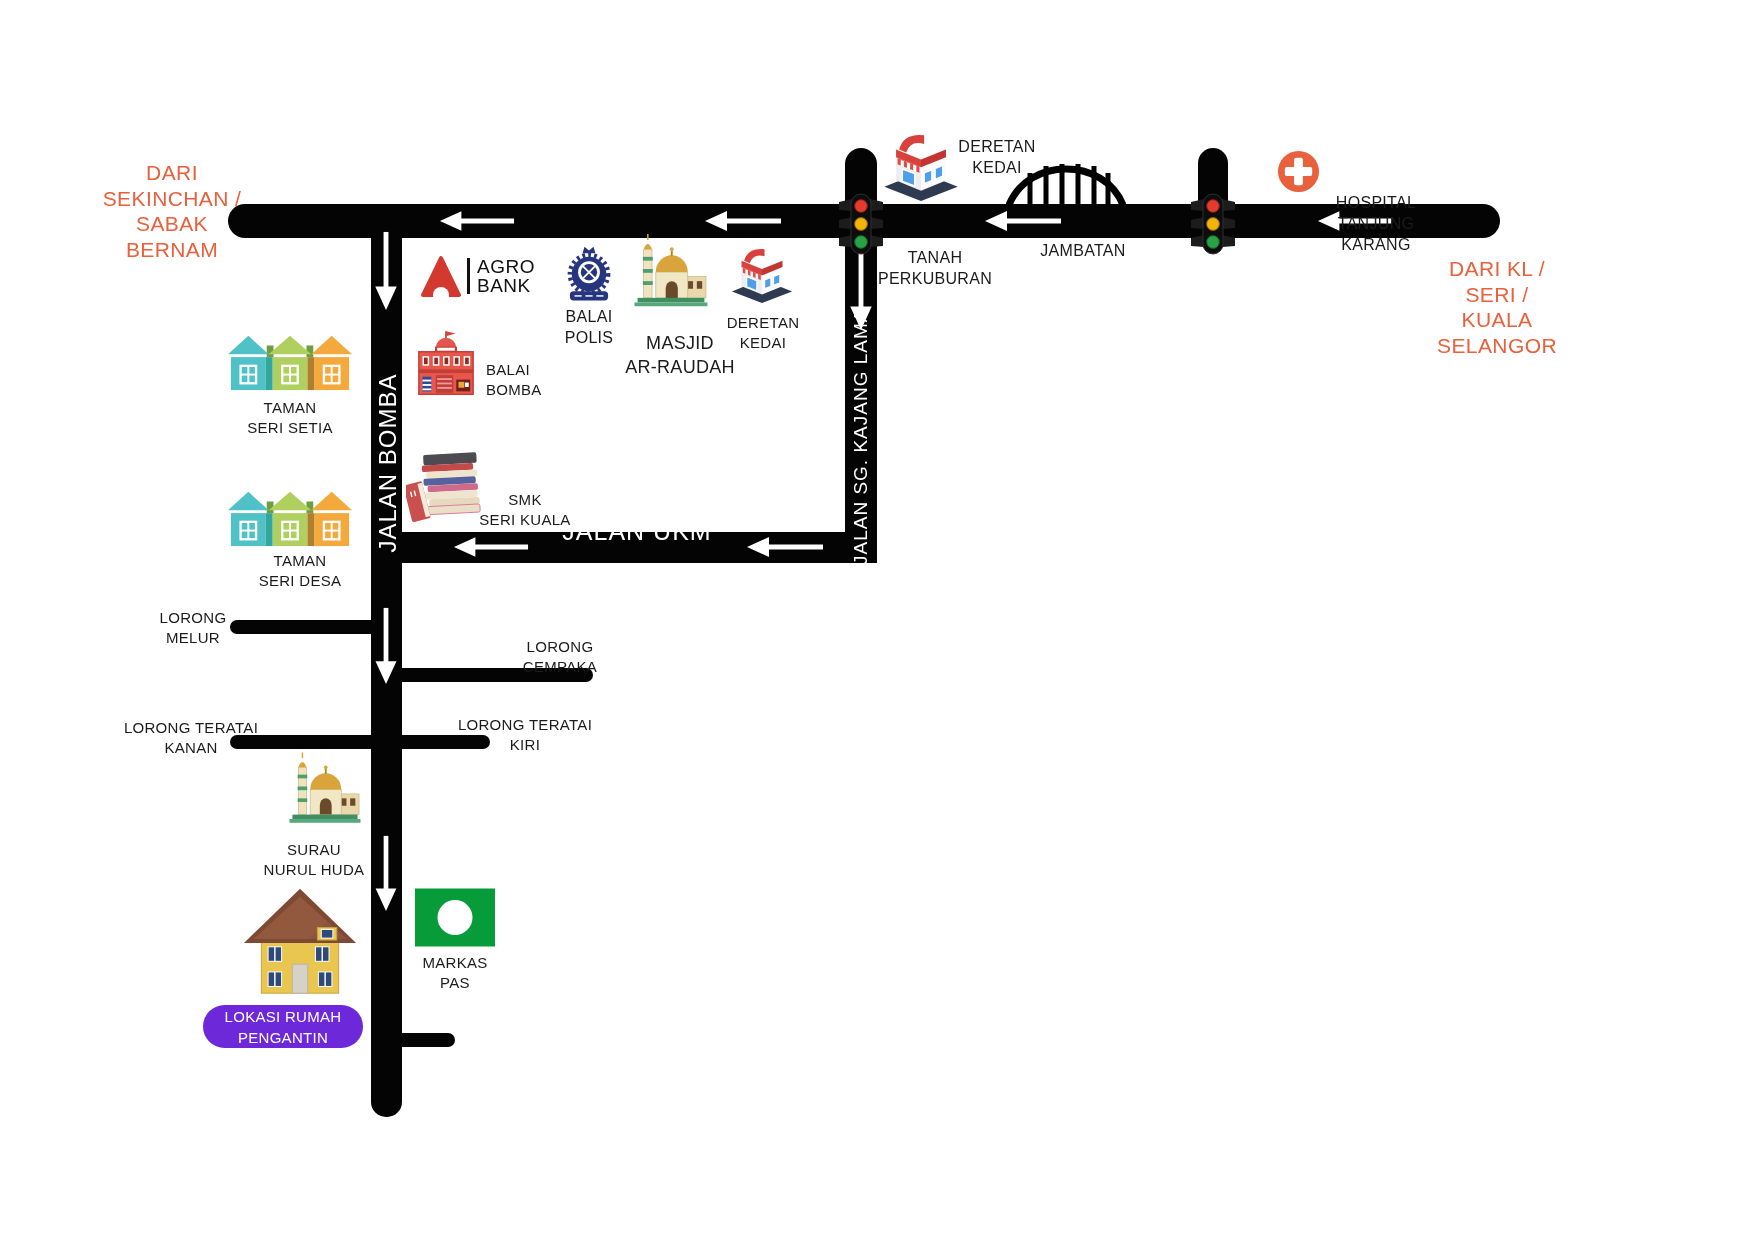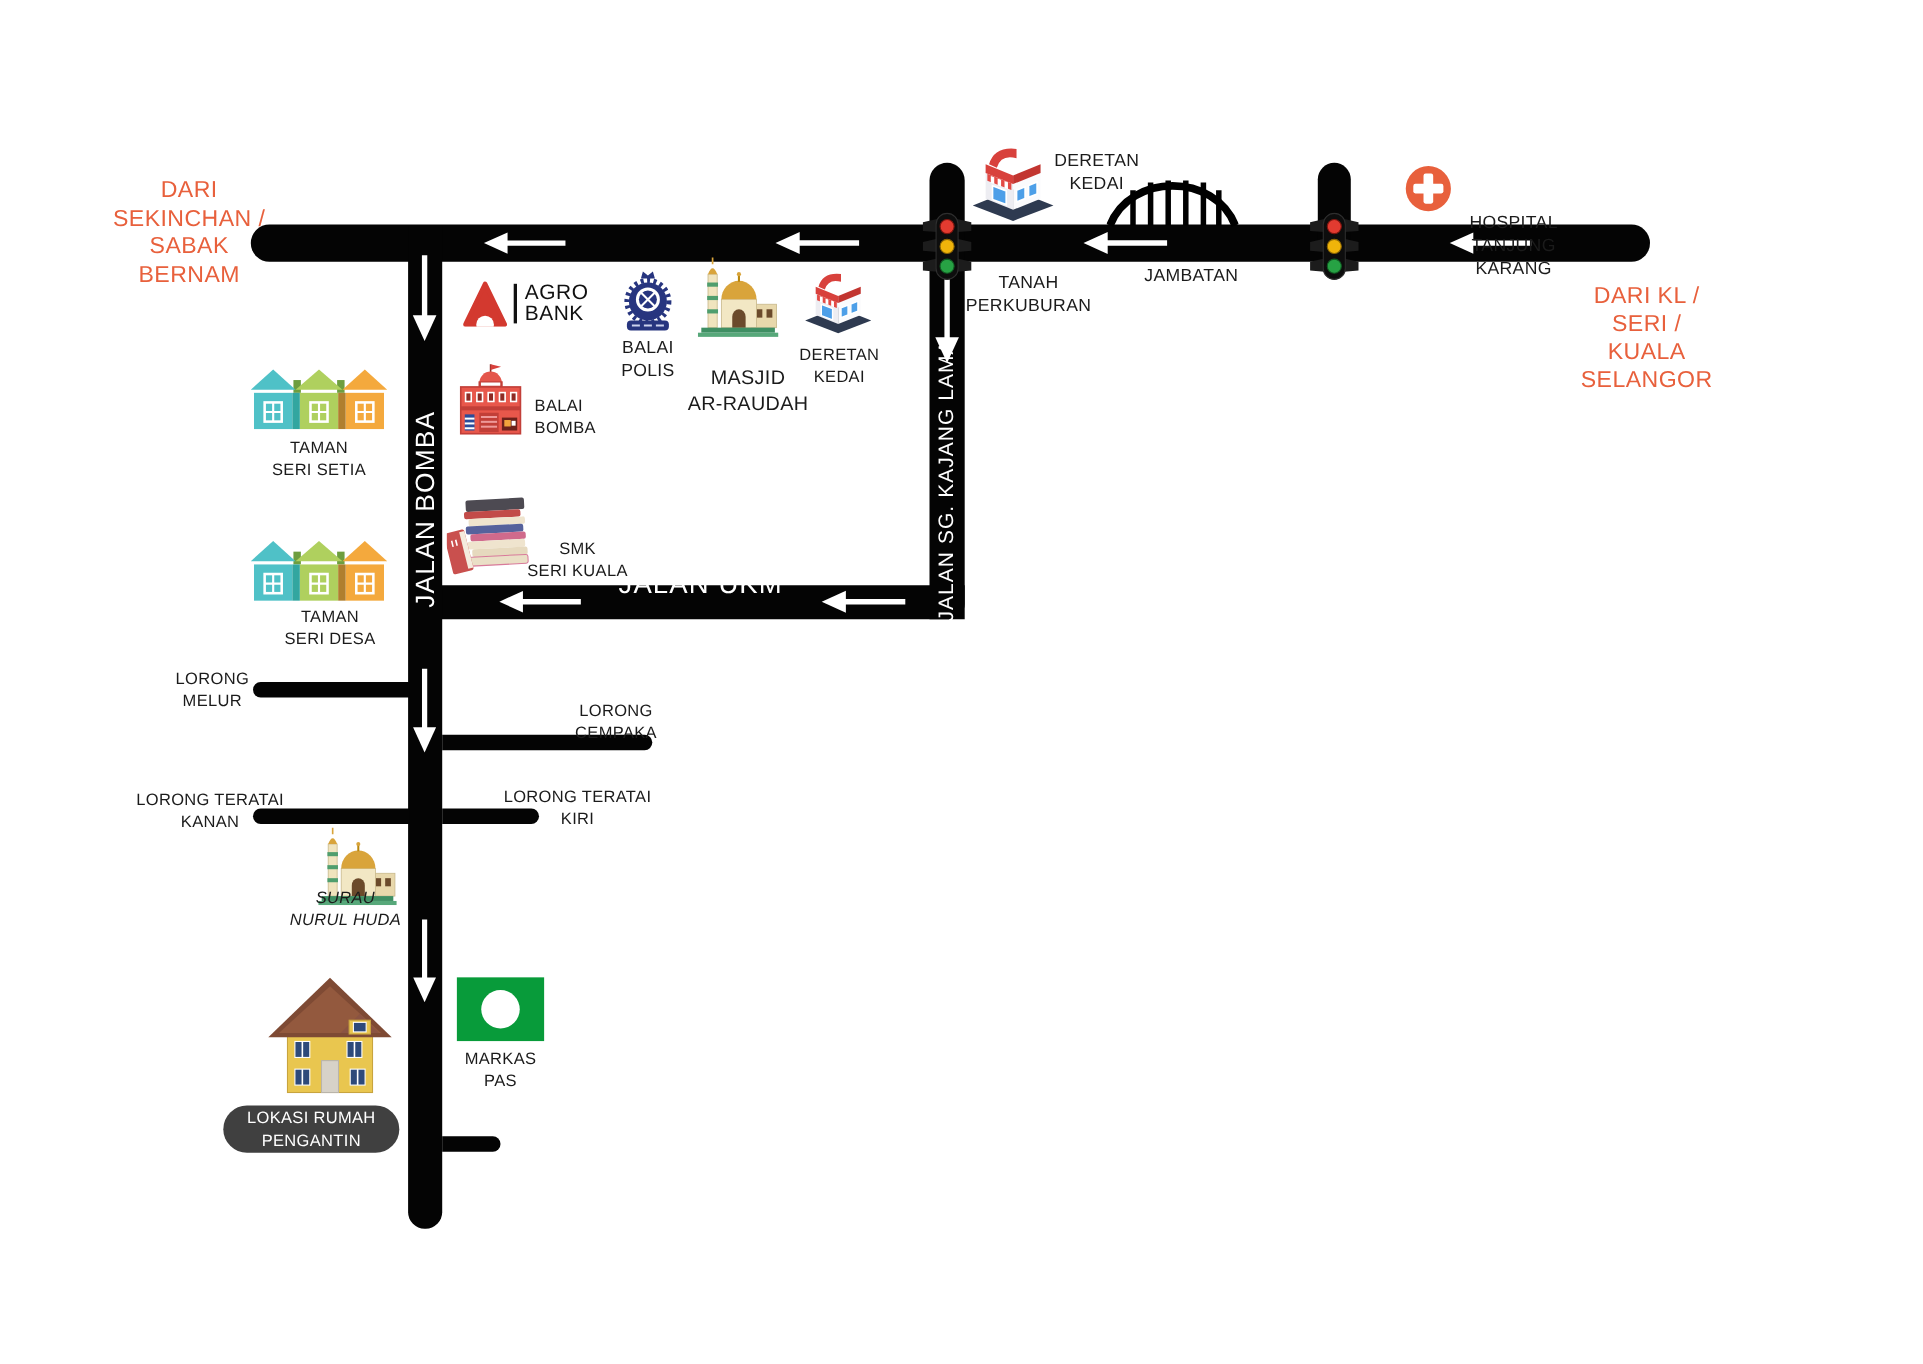--- a/index.html
+++ b/index.html
@@ -7,21 +7,21 @@
           font-family:"Liberation Sans",sans-serif;color:#1b1b1b;}
   .road{position:absolute;background:#040404;}
   .label{position:absolute;white-space:pre-line;text-align:center;font-size:16px;line-height:1.32;
          letter-spacing:.3px;color:#1b1b1b;}
   .label-left{text-align:left;}
   .orange-label{position:absolute;white-space:pre-line;text-align:center;font-size:21px;line-height:1.22;
          letter-spacing:.4px;color:#E8603C;font-weight:500;}
   .road-text{position:absolute;color:#ffffff;letter-spacing:1px;white-space:nowrap;text-align:center;}
   .v{transform:rotate(-90deg);}
   .icon{position:absolute;line-height:0;}
-  .badge{position:absolute;background:#404040;color:#fff;border-radius:22px;
+  .badge{position:absolute;background:#6d28d9;color:#fff;border-radius:22px;
          display:flex;align-items:center;justify-content:center;text-align:center;
          font-size:15px;line-height:1.4;white-space:pre-line;letter-spacing:.3px;}
   .agro{position:absolute;display:flex;align-items:center;}
   .agro-bar{width:3px;height:36px;background:#111;margin:0 7px 0 6px;}
   .agro-text{font-weight:normal;font-size:19px;line-height:1.0;letter-spacing:.5px;color:#101010;white-space:pre-line;}
   svg{display:block;}
 </style>
 </head>
 <body>
 
@@ -389,21 +389,21 @@
   <div class="label" style="left:121px;top:718px;width:140px;font-size:15px;">LORONG TERATAI
 KANAN</div>
   <div class="label" style="left:455px;top:715px;width:140px;font-size:15px;">LORONG TERATAI
 KIRI</div>
 
   <span class="icon" style="left:288px;top:749px;">
     <svg width="74" height="75">
         <use href="#sym-mosque"></use>
       </svg>
     </span>
-  <div class="label" style="left:249px;top:807px;width:130px;font-size:15px;font-style:italic;">SURAU
+  <div class="label" style="left:249px;top:840px;width:130px;font-size:15px;">SURAU
 NURUL HUDA</div>
 
   <span class="icon" style="left:415px;top:888px;">
     <svg width="80" height="59">
         <use href="#sym-pas-flag"></use>
       </svg>
     </span>
   <div class="label" style="left:405px;top:953px;width:100px;font-size:15px;">MARKAS
 PAS</div>
 

